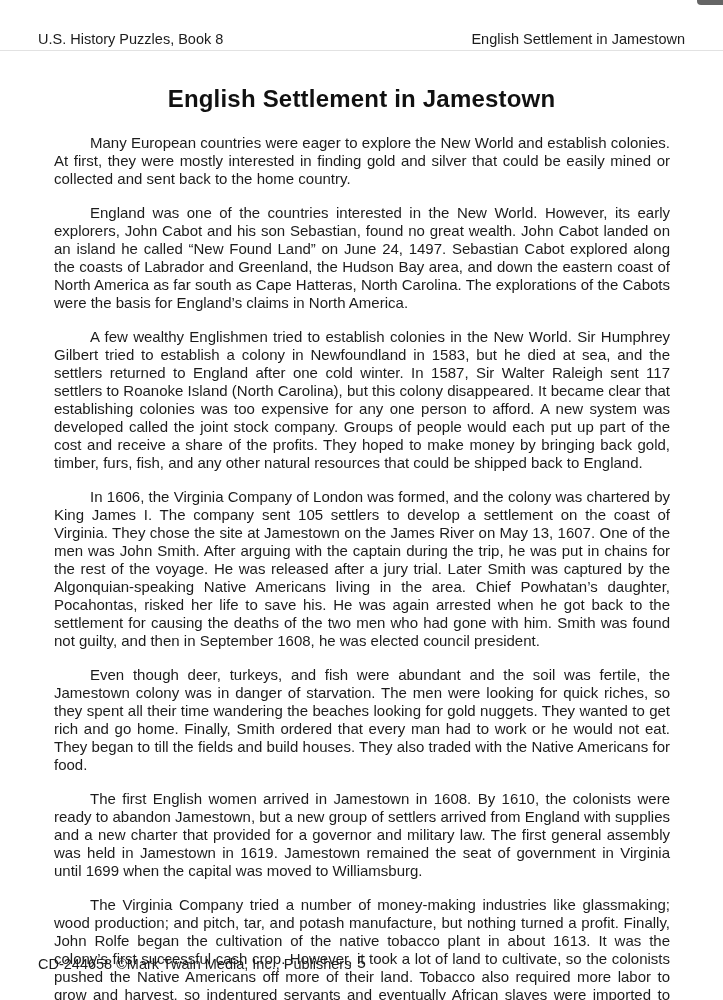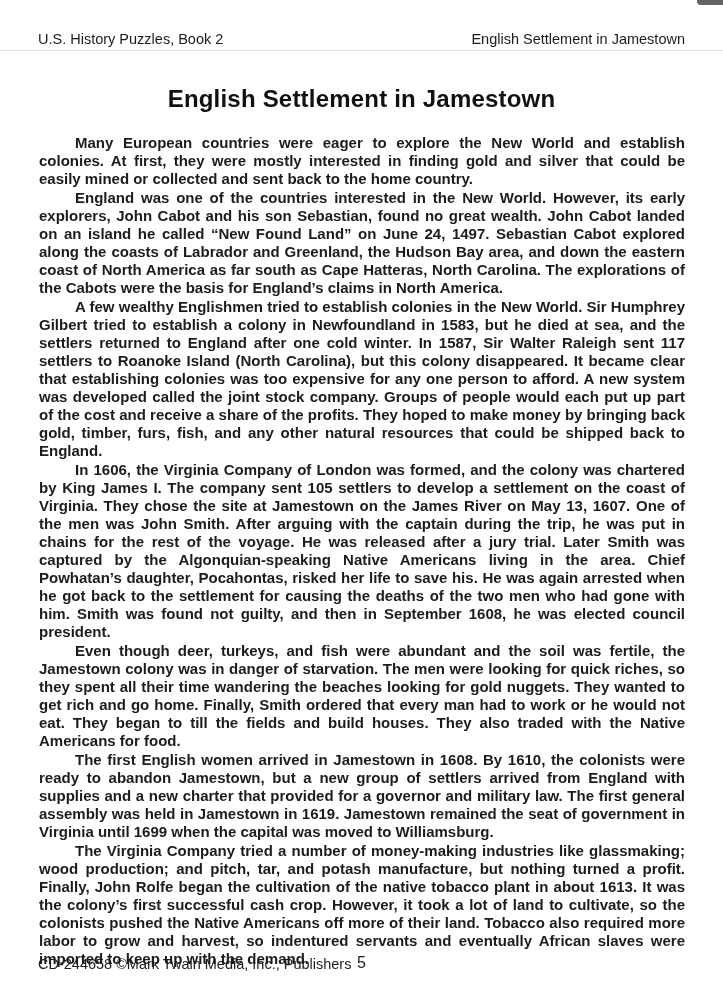--- a/index.html
+++ b/index.html
@@ -53,24 +53,23 @@
   }
   .article-body {
     margin: 21px 37px 0 38px;
     font-size: 15px;
     line-height: 18px;
     text-align: justify;
     hyphens: auto;
     -webkit-hyphens: auto;
   }
   .article-body p {
-    margin: 1px;
+    margin: 16px;
     padding: 0;
     text-indent: 36px;
-    font-weight: bold;
   }
   .page-footer {
     position: absolute;
     left: 38px;
     right: 38px;
     bottom: 27px;
     font-size: 14.5px;
     line-height: 17px;
   }
   .footer-left {
@@ -86,21 +85,21 @@
   }
 </style>
 </head>
 <body>
 
 <div class="page">
 
   <div class="scan-artifact"></div>
 
   <div class="page-header">
-    <span>U.S. History Puzzles, Book 2</span>
+    <span>U.S. History Puzzles, Book 8</span>
     <span>English Settlement in Jamestown</span>
   </div>
 
   <div class="header-rule"></div>
 
   <h1 class="page-title">English Settlement in Jamestown</h1>
 
   <div class="article-body">
     <p>Many European countries were eager to explore the New World and establish colonies. At first, they were mostly interested in finding gold and silver that could be easily mined or collected and sent back to the home country.</p>
     <p>England was one of the countries interested in the New World. However, its early explorers, John Cabot and his son Sebastian, found no great wealth. John Cabot landed on an island he called “New Found Land” on June 24, 1497. Sebastian Cabot explored along the coasts of Labrador and Greenland, the Hudson Bay area, and down the eastern coast of North America as far south as Cape Hatteras, North Carolina. The explorations of the Cabots were the basis for England’s claims in North America.</p>

